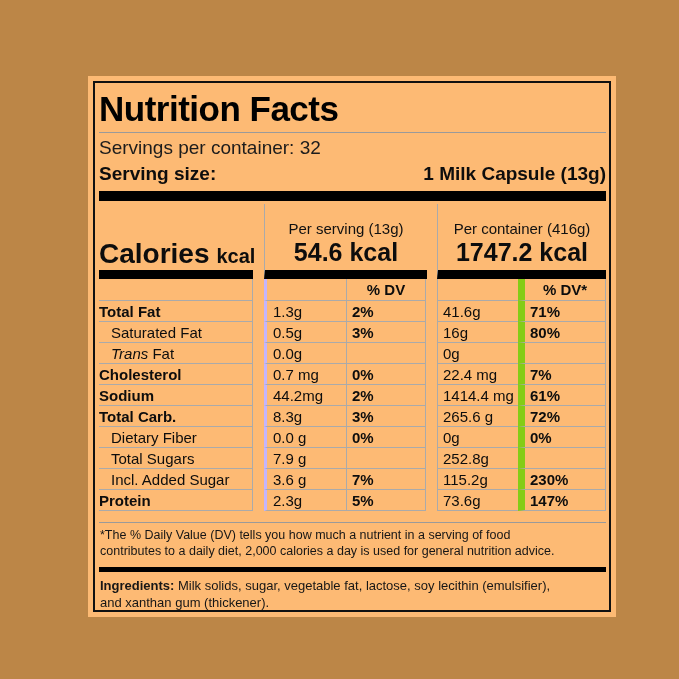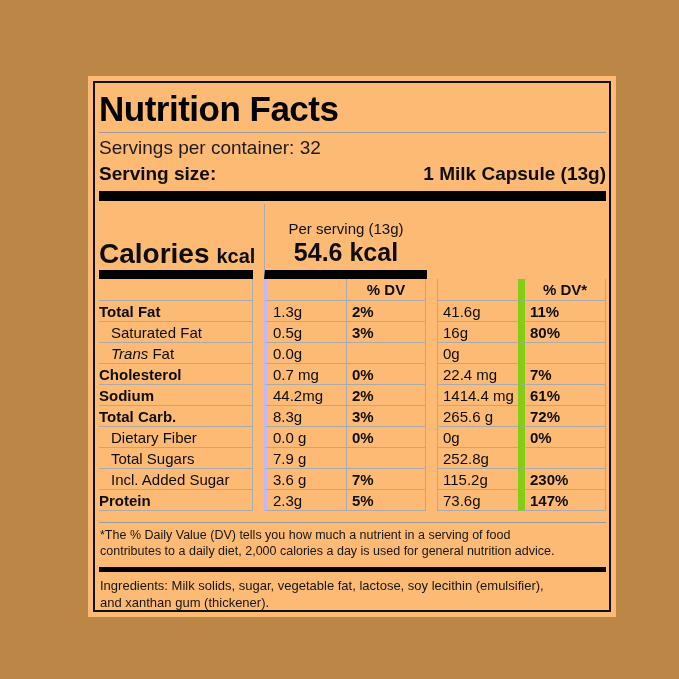--- a/index.html
+++ b/index.html
@@ -53,21 +53,21 @@
   .g2{width:169px;border-left:1px solid #aaaaaa;}
   .cal-head{font-size:15px;color:#111;}
   .cal-val{font-size:25px;font-weight:700;margin-top:1px;}
   .dvh-row{height:22px;}
   .dvh{justify-content:center;padding-left:0;font-weight:700;}
   
   .foot-rule{border-top:1px solid #9a9a9a;margin-top:11px;}
   .footnote{font-size:12.5px;line-height:1.25;margin-top:5px;color:#161616;padding-left:1px;}
   .bar-mid{height:5px;background:#000;margin-top:8px;}
   .ingredients{font-size:13px;line-height:1.3;margin-top:6px;padding-left:1px;color:#161616;}
-  .ing-label{font-weight:400;}
+  .ing-label{font-weight:700;}
 </style>
 </head>
 <body>
 
 <div class="card">
   <div class="card-inner">
 
     <div class="title">Nutrition Facts</div>
     <div class="title-rule"></div>
 
@@ -86,40 +86,44 @@
         <div class="cal-c cal-label">
           <span class="cal-word">Calories</span>
           <span class="cal-unit">kcal</span>
         </div>
         <div class="gap"></div>
         <div class="cal-c cal-group g1">
           <div class="cal-head">Per serving (13g)</div>
           <div class="cal-val">54.6 kcal</div>
         </div>
         <div class="gap2"></div>
+        <div class="cal-c cal-group g2">
+          <div class="cal-head">Per container (416g)</div>
+          <div class="cal-val">1747.2 kcal</div>
+        </div>
       </div>
 
       <div class="t-row dvh-row">
         <div class="c name"></div>
         <div class="gap"></div>
         <div class="c amt1"></div>
         <div class="c dv1 dvh">% DV</div>
         <div class="gap2"></div>
         <div class="c amt2"></div>
         <div class="c dv2 dvh">% DV*</div>
       </div>
 
       <div class="t-row nrow main">
         <div class="c name">Total Fat</div>
         <div class="gap"></div>
         <div class="c amt1">1.3g</div>
         <div class="c dv1">2%</div>
         <div class="gap2"></div>
         <div class="c amt2">41.6g</div>
-        <div class="c dv2">11%</div>
+        <div class="c dv2">71%</div>
       </div>
 
       <div class="t-row nrow sub">
         <div class="c name">Saturated Fat</div>
         <div class="gap"></div>
         <div class="c amt1">0.5g</div>
         <div class="c dv1">3%</div>
         <div class="gap2"></div>
         <div class="c amt2">16g</div>
         <div class="c dv2">80%</div>

